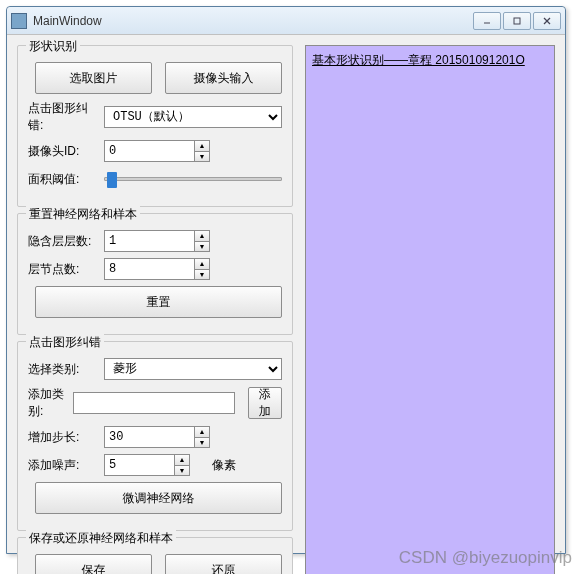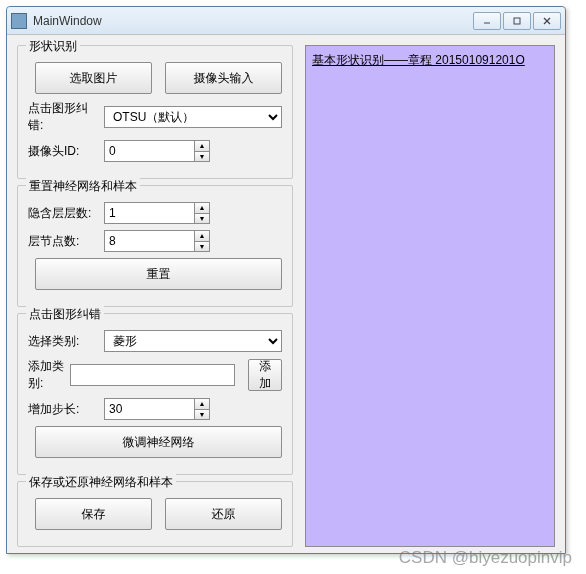--- a/index.html
+++ b/index.html
@@ -92,20 +92,21 @@
   margin-left: 7px;
 }
 .btn-wide { flex: 1; }
 .btn-full { width: 100%; }
 select, input[type=text] {
   height: 22px;
   border: 1px solid #8c8c8c;
   background: #fff;
   padding: 0 4px;
   font-size: 12px;
+  font-family: Liberation Mono, monospace;
 }
 .spin {
   display: flex;
   height: 22px;
 }
 .spin input {
   width: 90px;
   border: 1px solid #8c8c8c;
   border-right: none;
   padding: 0 4px;
@@ -205,20 +206,26 @@
         <div class="row">
           <label>摄像头ID:</label>
           <div class="spin" style="flex:1">
             <input type="text" value="0" style="">
             <div class="spin-arrows">
                 <div>▲</div>
                 <div>▼</div>
               </div>
           </div>
         </div>
+        <div class="row">
+          <label>面积阈值:</label>
+          <div class="slider-track">
+            <div class="slider-thumb"></div>
+          </div>
+        </div>
       </div>
 
       <div class="group">
         <div class="group-title">重置神经网络和样本</div>
         <div class="row">
           <label>隐含层层数:</label>
           <div class="spin" style="flex:1">
             <input type="text" value="1" style="">
             <div class="spin-arrows">
                 <div>▲</div>
@@ -258,20 +265,31 @@
           <label>增加步长:</label>
           <div class="spin" style="flex:1">
             <input type="text" value="30" style="">
             <div class="spin-arrows">
                 <div>▲</div>
                 <div>▼</div>
               </div>
           </div>
         </div>
         <div class="row">
+          <label>添加噪声:</label>
+          <div class="spin">
+            <input type="text" style="width: 70px;" value="5">
+            <div class="spin-arrows">
+                <div>▲</div>
+                <div>▼</div>
+              </div>
+          </div>
+          <span style="margin-left:16px">像素</span>
+        </div>
+        <div class="row">
           <button class="btn btn-full">微调神经网络</button>
         </div>
       </div>
 
       <div class="group">
         <div class="group-title">保存或还原神经网络和样本</div>
         <div class="row">
           <button class="btn btn-wide">保存</button>
           <button class="btn btn-wide">还原</button>
         </div>

